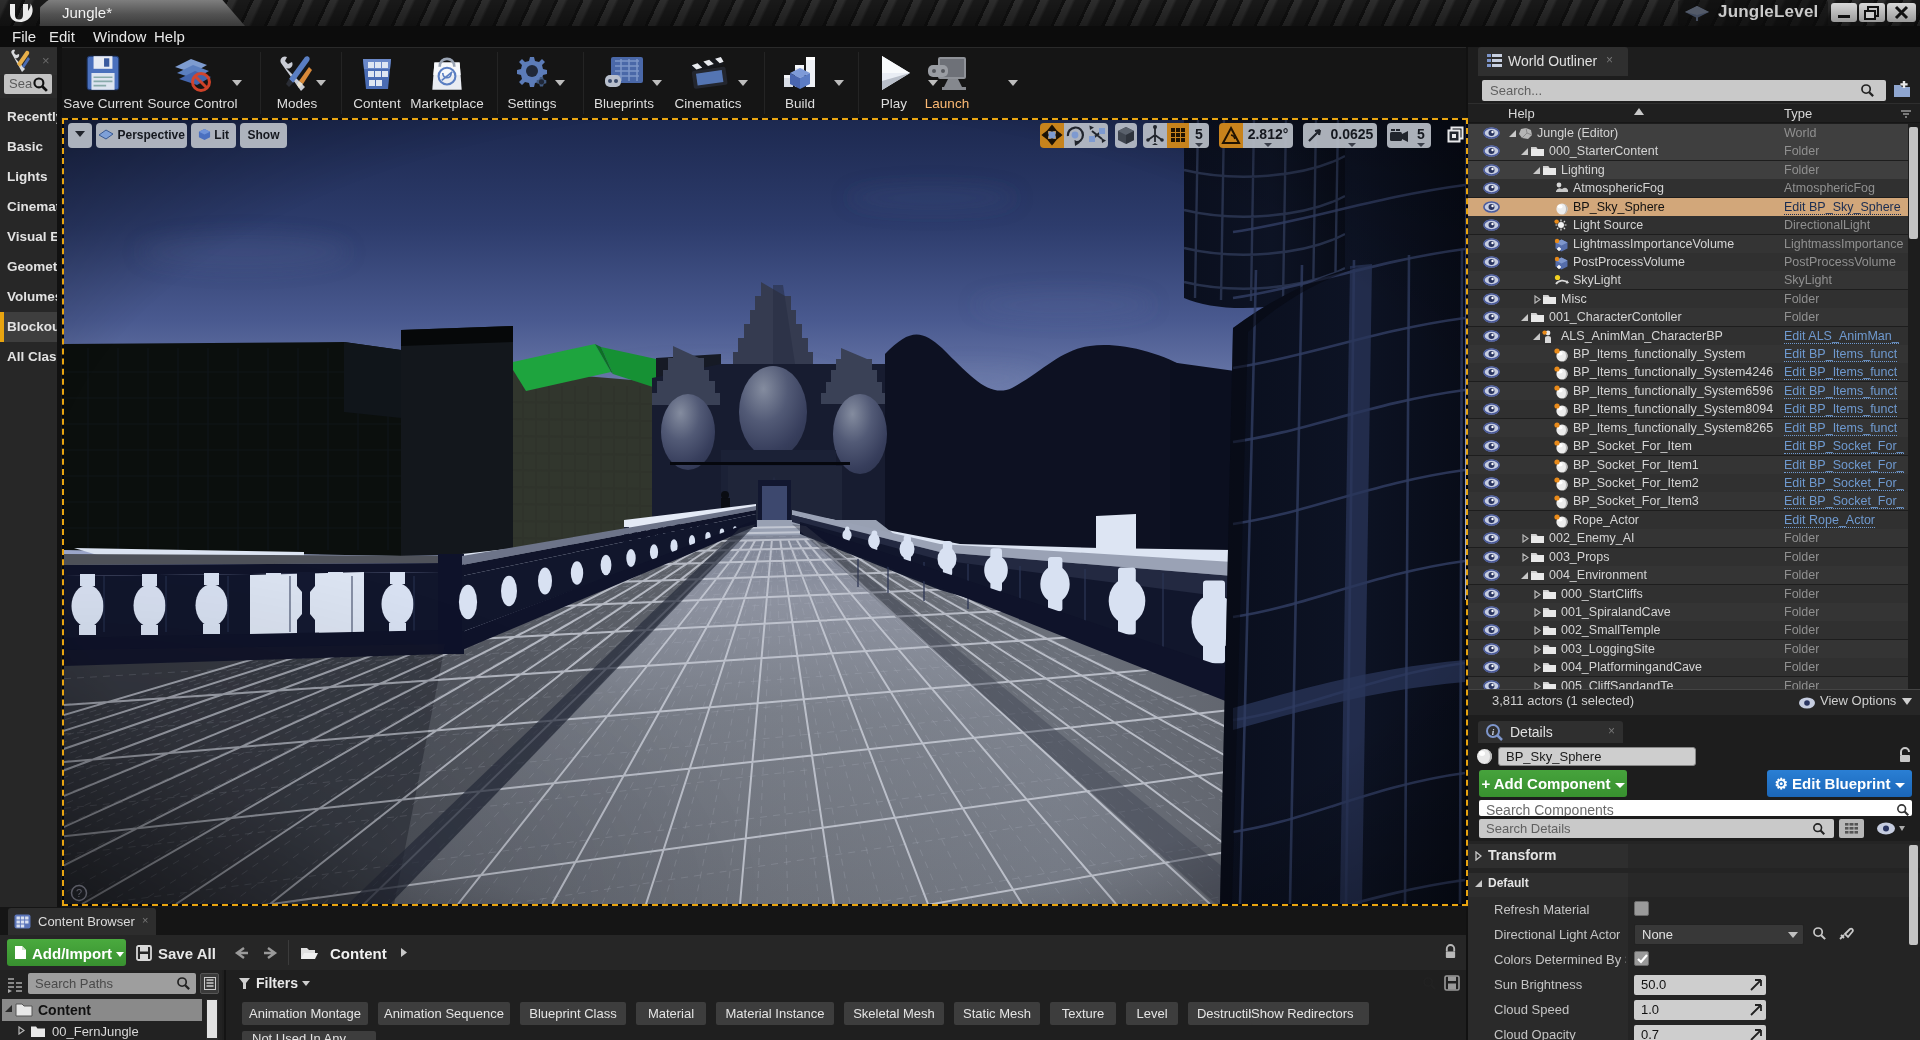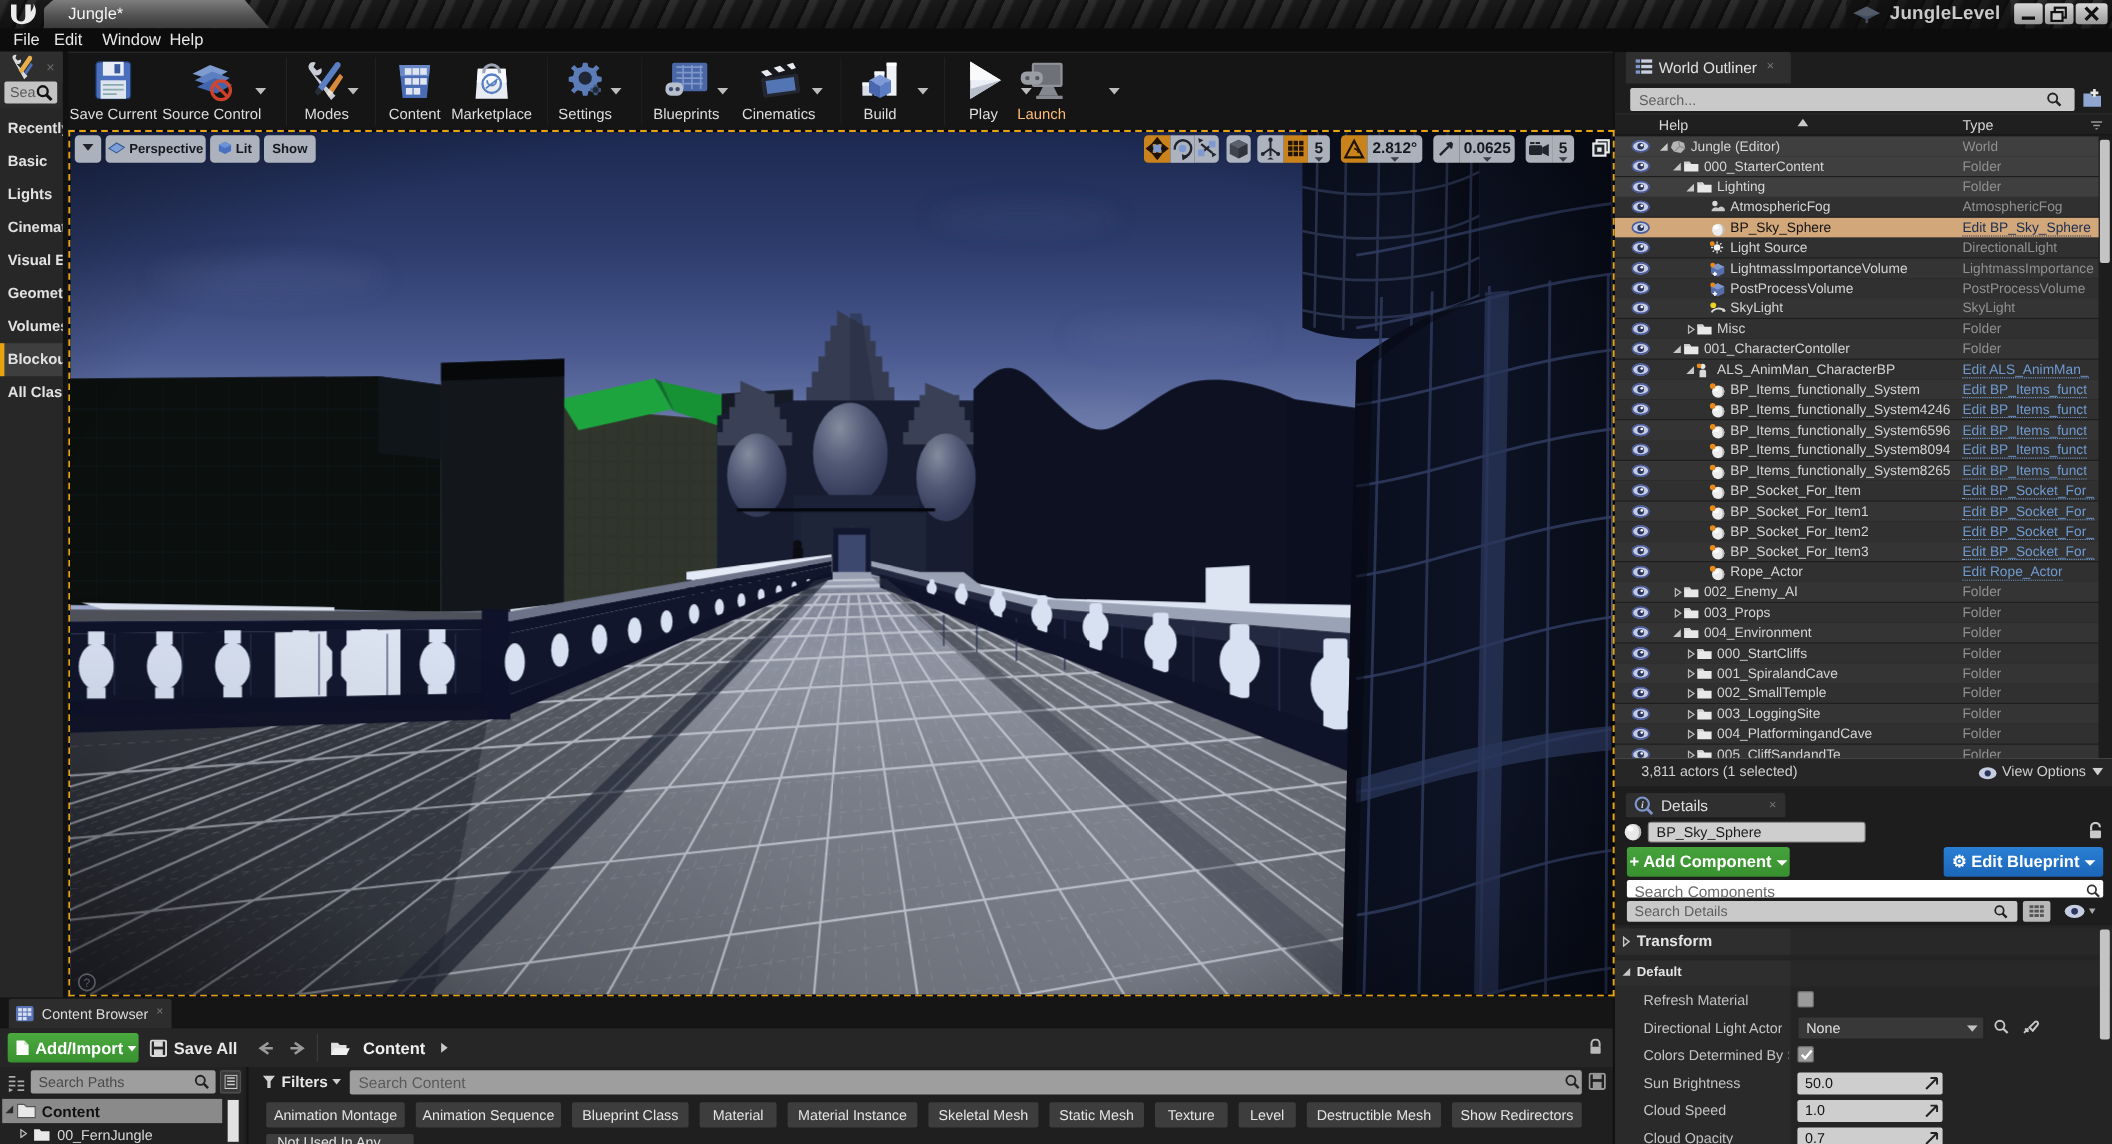--- a/index.html
+++ b/index.html
@@ -1252,38 +1252,37 @@
         <path d="M1,1.5 L6,1.5 L7.5,3.5 L15,3.5 L15,12 L1,12Z" fill="#e8e8e8"></path>
       </svg>
       <div class="abs" style="left:52px;top:117px;font-size:13px;color:#d8d8d8">00_FernJungle</div>
       <div class="abs" style="left:206px;top:92px;width:12px;height:41px;background:#2a2a2a"></div>
       <div class="abs" style="left:207px;top:93px;width:10px;height:38px;background:#e2e2e2"></div>
       <div class="abs" style="left:224px;top:63px;width:2px;height:70px;background:#141414"></div>
       <svg class="abs" style="left:238px;top:70px" width="13" height="13" viewBox="0 0 13 13">
         <path d="M1,1 L12,1 L8,6 L8,12 L5,12 L5,6Z" fill="#d0d0d0"></path>
       </svg>
       <div class="abs" style="left:256px;top:68px;font-size:14px;font-weight:bold;color:#e8e8e8">Filters <span style="display:inline-block;width:0;height:0;border-left:4px solid transparent;border-right:4px solid transparent;border-top:5px solid #ccc;vertical-align:2px"></span></div>
-      <div class="abs" style="left:318px;top:66px;width:1120px;height:22px;background:#9e9e9e;border-radius:2px;font-size:14px;color:#5a5a5a;line-height:22px;padding-left:8px">Search Content</div>
       <svg class="abs" style="left:1422px;top:69px" width="15" height="15" viewBox="0 0 16 16">
         <circle cx="6.5" cy="6.5" r="4.4" fill="none" stroke="#222" stroke-width="1.8"></circle>
         <path d="M9.8,9.8 L14,14" stroke="#222" stroke-width="2.4"></path>
       </svg>
       <svg class="abs" style="left:1444px;top:68px" width="16" height="16" viewBox="0 0 16 16">
         <rect x="1" y="1" width="14" height="14" rx="1.5" fill="none" stroke="#999" stroke-width="1.6"></rect>
         <rect x="4" y="1.5" width="8" height="4.5" fill="#999"></rect>
         <rect x="4" y="8.5" width="8" height="6" fill="#999"></rect>
       </svg>
       <div class="abs" style="left:242px;top:95px;width:126px;height:23px;background:#3d3d3d;border-radius:2px;font-size:13px;color:#e4e4e4;line-height:23px;text-align:center;white-space:nowrap">Animation Montage</div>
       <div class="abs" style="left:378px;top:95px;width:132px;height:23px;background:#3d3d3d;border-radius:2px;font-size:13px;color:#e4e4e4;line-height:23px;text-align:center;white-space:nowrap">Animation Sequence</div>
       <div class="abs" style="left:520px;top:95px;width:106px;height:23px;background:#3d3d3d;border-radius:2px;font-size:13px;color:#e4e4e4;line-height:23px;text-align:center;white-space:nowrap">Blueprint Class</div>
       <div class="abs" style="left:636px;top:95px;width:70px;height:23px;background:#3d3d3d;border-radius:2px;font-size:13px;color:#e4e4e4;line-height:23px;text-align:center;white-space:nowrap">Material</div>
       <div class="abs" style="left:716px;top:95px;width:118px;height:23px;background:#3d3d3d;border-radius:2px;font-size:13px;color:#e4e4e4;line-height:23px;text-align:center;white-space:nowrap">Material Instance</div>
       <div class="abs" style="left:844px;top:95px;width:100px;height:23px;background:#3d3d3d;border-radius:2px;font-size:13px;color:#e4e4e4;line-height:23px;text-align:center;white-space:nowrap">Skeletal Mesh</div>
       <div class="abs" style="left:954px;top:95px;width:86px;height:23px;background:#3d3d3d;border-radius:2px;font-size:13px;color:#e4e4e4;line-height:23px;text-align:center;white-space:nowrap">Static Mesh</div>
       <div class="abs" style="left:1050px;top:95px;width:66px;height:23px;background:#3d3d3d;border-radius:2px;font-size:13px;color:#e4e4e4;line-height:23px;text-align:center;white-space:nowrap">Texture</div>
       <div class="abs" style="left:1126px;top:95px;width:52px;height:23px;background:#3d3d3d;border-radius:2px;font-size:13px;color:#e4e4e4;line-height:23px;text-align:center;white-space:nowrap">Level</div>
       <div class="abs" style="left:1188px;top:95px;width:122px;height:23px;background:#3d3d3d;border-radius:2px;font-size:13px;color:#e4e4e4;line-height:23px;text-align:center;white-space:nowrap">Destructible Mesh</div>
-      <div class="abs" style="left:1320px;top:95px;width:118px;height:23px;background:#3d3d3d;border-radius:2px;font-size:13px;color:#e4e4e4;line-height:23px;text-align:center;white-space:nowrap">Show Redirectors</div>
+      <div class="abs" style="left:1251px;top:95px;width:118px;height:23px;background:#3d3d3d;border-radius:2px;font-size:13px;color:#e4e4e4;line-height:23px;white-space:nowrap">Show Redirectors</div>
       <div class="abs" style="left:242px;top:124px;width:134px;height:9px;background:#3d3d3d;border-radius:2px 2px 0 0;overflow:hidden">
         <div style="font-size:13px;color:#e4e4e4;padding-left:10px">Not Used In Any Level</div>
       </div>
     </div>
   </div>
 
 </body></html>

